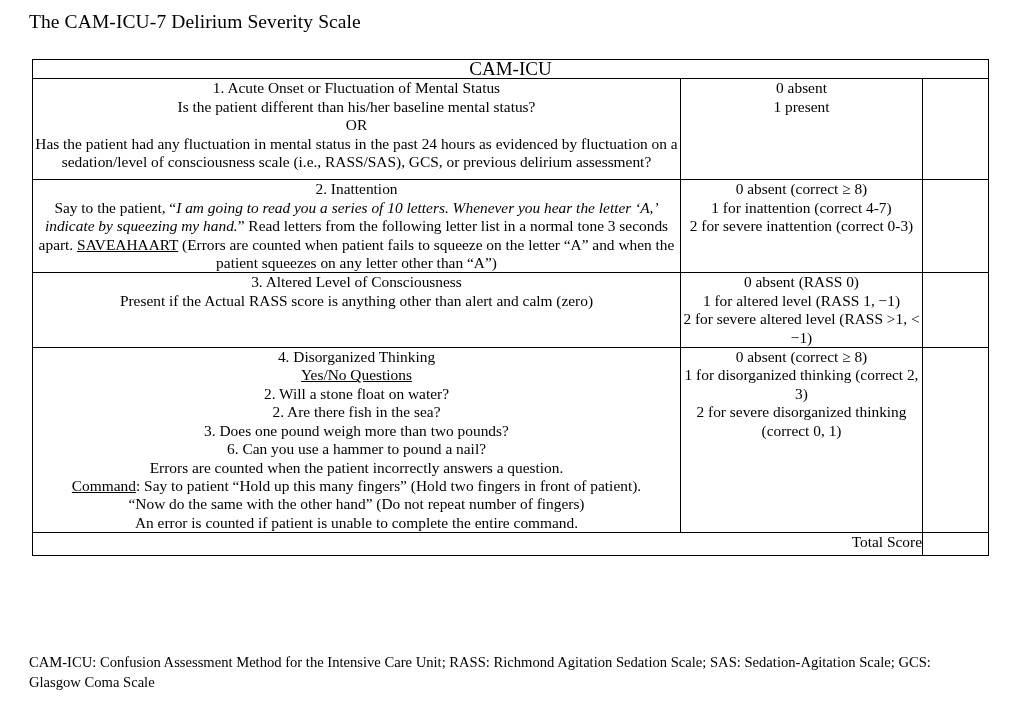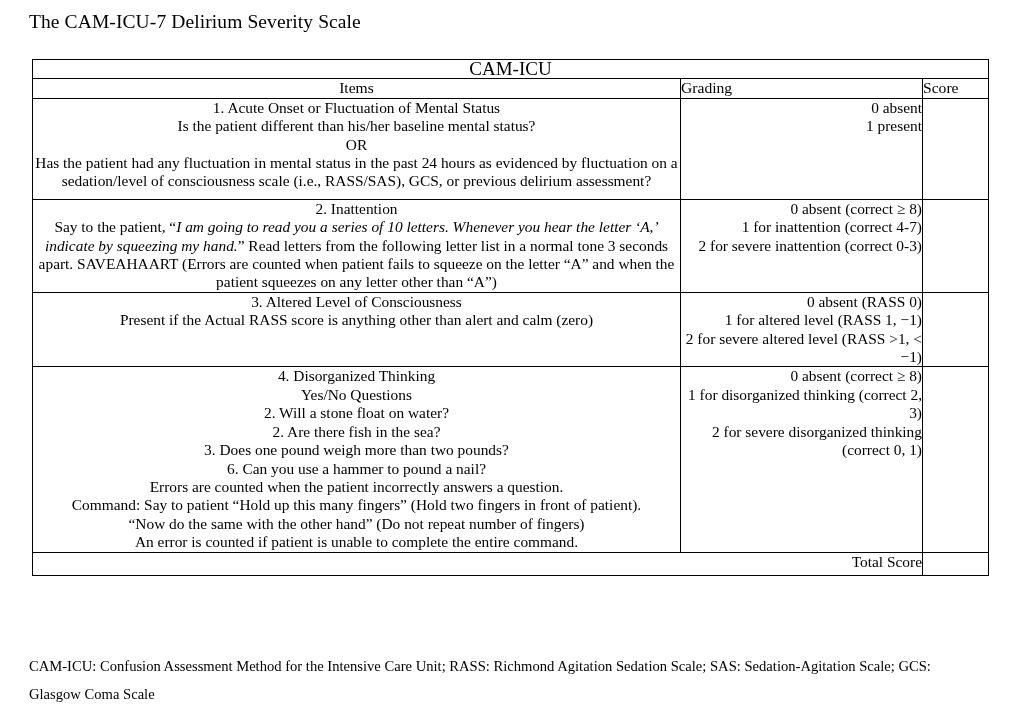--- a/index.html
+++ b/index.html
@@ -62,73 +62,68 @@
     font-size: 15.6px;
   }
   .cell-head.center { text-align: center; }
   .cell-head.left { text-align: left; }
 
   .cell-items {
     text-align: center;
     padding: 7px 12px 9px 12px;
   }
   .cell-grading {
-    text-align: right;
+    text-align: center;
     padding: 7px 8px 9px 9px;
   }
   .cell-score { }
 
   .row-1 .cell-items, .row-1 .cell-grading { height: 100px; }
   .row-2 .cell-items, .row-2 .cell-grading { height: 86px; }
   .row-3 .cell-items, .row-3 .cell-grading { height: 70px; }
   .row-4 .cell-items, .row-4 .cell-grading { height: 165px; }
 
   .cell-total {
     text-align: right;
     padding: 8px 12px 9px 8px;
     height: 22px;
     margin-top: 20px;
   }
 
   .ln { display: block; }
   .it { font-style: italic; }
-  .ul { }
+  .ul { text-decoration: underline; }
 
   .footnote {
     position: absolute;
     left: 29px;
     top: 652px;
     width: 930px;
     font-size: 14.6px;
-    line-height: 28px;
+    line-height: 20px;
   }
 </style>
 </head>
 <body>
 
 <div class="page">
 
   <div class="doc-title">The CAM-ICU-7 Delirium Severity Scale</div>
 
   <table class="scale-table">
     <colgroup>
       <col class="col-items">
       <col class="col-grading">
       <col class="col-score">
     </colgroup>
     <tbody>
       <tr>
         <td class="cell-title" colspan="3">CAM-ICU</td>
       </tr>
 
-      <tr>
-        <td class="cell-head center">Items</td>
-        <td class="cell-head left">Grading</td>
-        <td class="cell-head left">Score</td>
-      </tr>
 
       <tr class="row-1">
         <td class="cell-items">
           <span class="ln">1. Acute Onset or Fluctuation of Mental Status</span>
           <span class="ln">Is the patient different than his/her baseline mental status?</span>
           <span class="ln">OR</span>
           <span class="ln">Has the patient had any fluctuation in mental status in the past 24 hours as evidenced by fluctuation on a sedation/level of consciousness scale (i.e., RASS/SAS), GCS, or previous delirium assessment?</span>
         </td>
         <td class="cell-grading">
           <span class="ln">0 absent</span>

